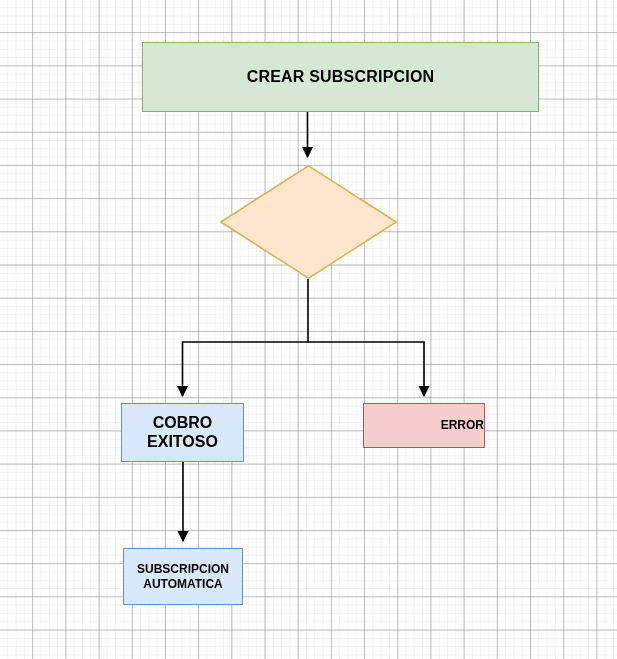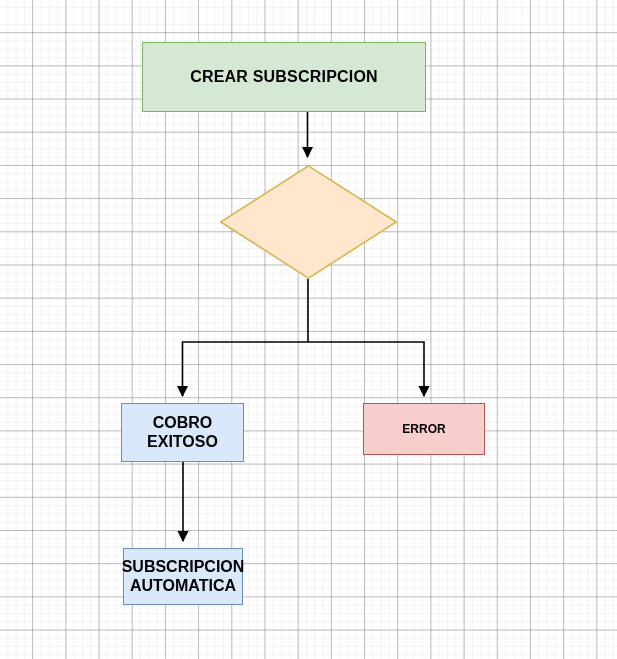--- a/index.html
+++ b/index.html
@@ -44,21 +44,21 @@
     color: #000000;
     line-height: 1.18;
   }
   .node-rect {
     border-style: solid;
     border-width: 1px;
   }
   .node-start {
     left: 142px;
     top: 42px;
-    width: 284px;
+    width: 397px;
     height: 70px;
     background: #d5e8d4;
     border-color: #82b366;
     font-size: 16px;
     font-weight: bold;
     letter-spacing: 0.2px;
   }
   .node-decision-wrap {
     left: 220px;
     top: 165px;
@@ -86,34 +86,35 @@
     height: 59px;
     background: #dae8fc;
     border-color: #6c8ebf;
     font-size: 16px;
     font-weight: bold;
   }
   .node-error {
     left: 363px;
     top: 403px;
     width: 122px;
-    height: 52px;
+    height: 45px;
     background: #f8cecc;
     border-color: #b85450;
     font-size: 12px;
     font-weight: bold;
+    justify-content: flex-end;
   }
   .node-auto {
     left: 123px;
     top: 548px;
     width: 120px;
     height: 57px;
     background: #dae8fc;
     border-color: #6c8ebf;
-    font-size: 16px;
+    font-size: 12px;
     font-weight: bold;
   }
   .node-auto span { display: block; }
 </style>
 </head>
 <body>
 
 <div id="canvas">
 
   <svg class="edge-layer" viewBox="0 0 617 659" width="617" height="659">

